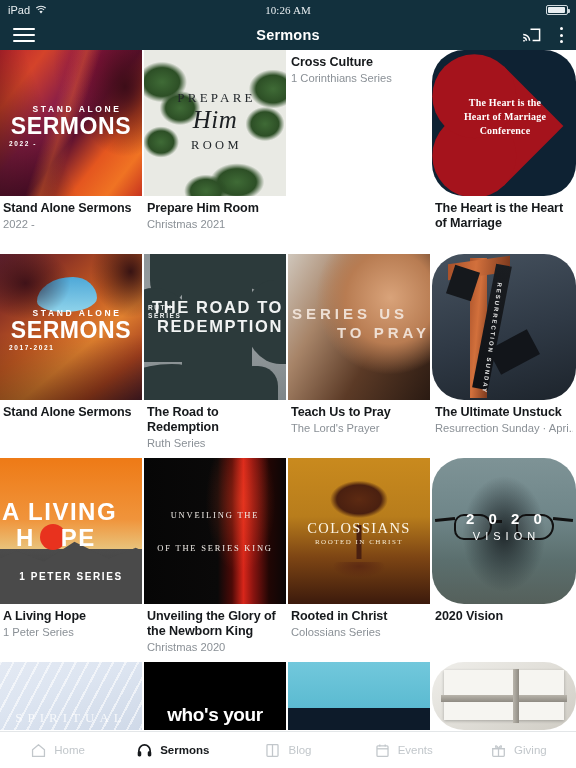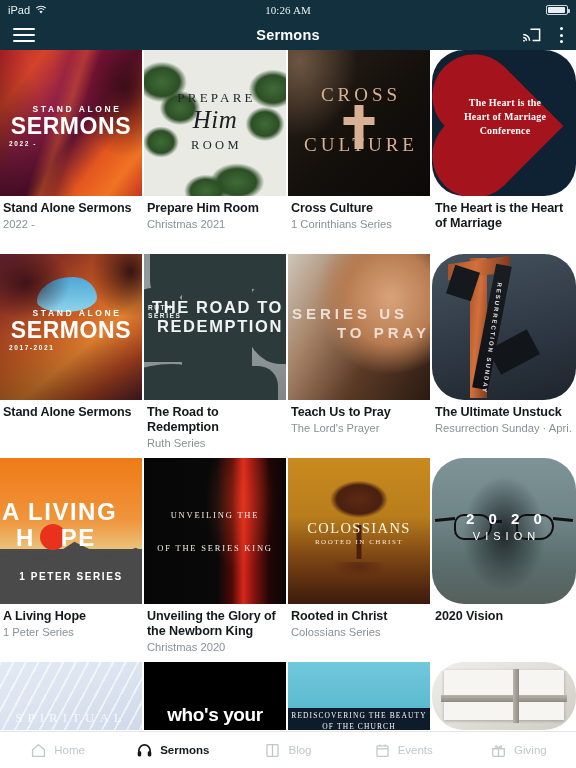--- a/index.html
+++ b/index.html
@@ -344,26 +344,20 @@
         <div class="artlabel w-prep-2" style="top:56px">Him</div>
         <div class="artlabel w-prep-3" style="top:88px;padding-left:3px">ROOM</div>
       </div>
       <div class="meta">
         <div class="t">Prepare Him Room</div>
         <div class="s">Christmas 2021</div>
       </div>
     </div>
 
     <div class="card">
-      <div class="thumb">
-        <div class="art a-cross"></div>
-        <div class="artlabel w-cross-1" style="top:34px;padding-left:4px">CROSS</div>
-        <div class="crossglyph"></div>
-        <div class="artlabel w-cross-2" style="top:84px;padding-left:4px">CULTURE</div>
-      </div>
       <div class="meta">
         <div class="t">Cross Culture</div>
         <div class="s">1 Corinthians Series</div>
       </div>
     </div>
 
     <div class="card">
       <div class="thumb">
         <div class="art a-heart">
           <div class="heartshape"></div>
@@ -524,24 +518,20 @@
           <div class="art a-whos"></div>
           <div class="artlabel w-whos" style="top:42px">who's your</div>
         </div>
 
       </div>
       <div class="card">
         <div class="thumb">
           <div class="art a-redis">
             <div class="band" style="top:46px;bottom:0"></div>
           </div>
-          <div class="w-redis" style="position:absolute;left:2px;right:2px;top:48px">
-            <div>REDISCOVERING THE BEAUTY</div>
-            <div>OF THE CHURCH</div>
-          </div>
         </div>
 
       </div>
       <div class="card">
         <div class="thumb">
           <div class="art a-gift">
             <div class="env"></div>
             <div class="rib-h"></div>
             <div class="rib-v"></div>
           </div>

